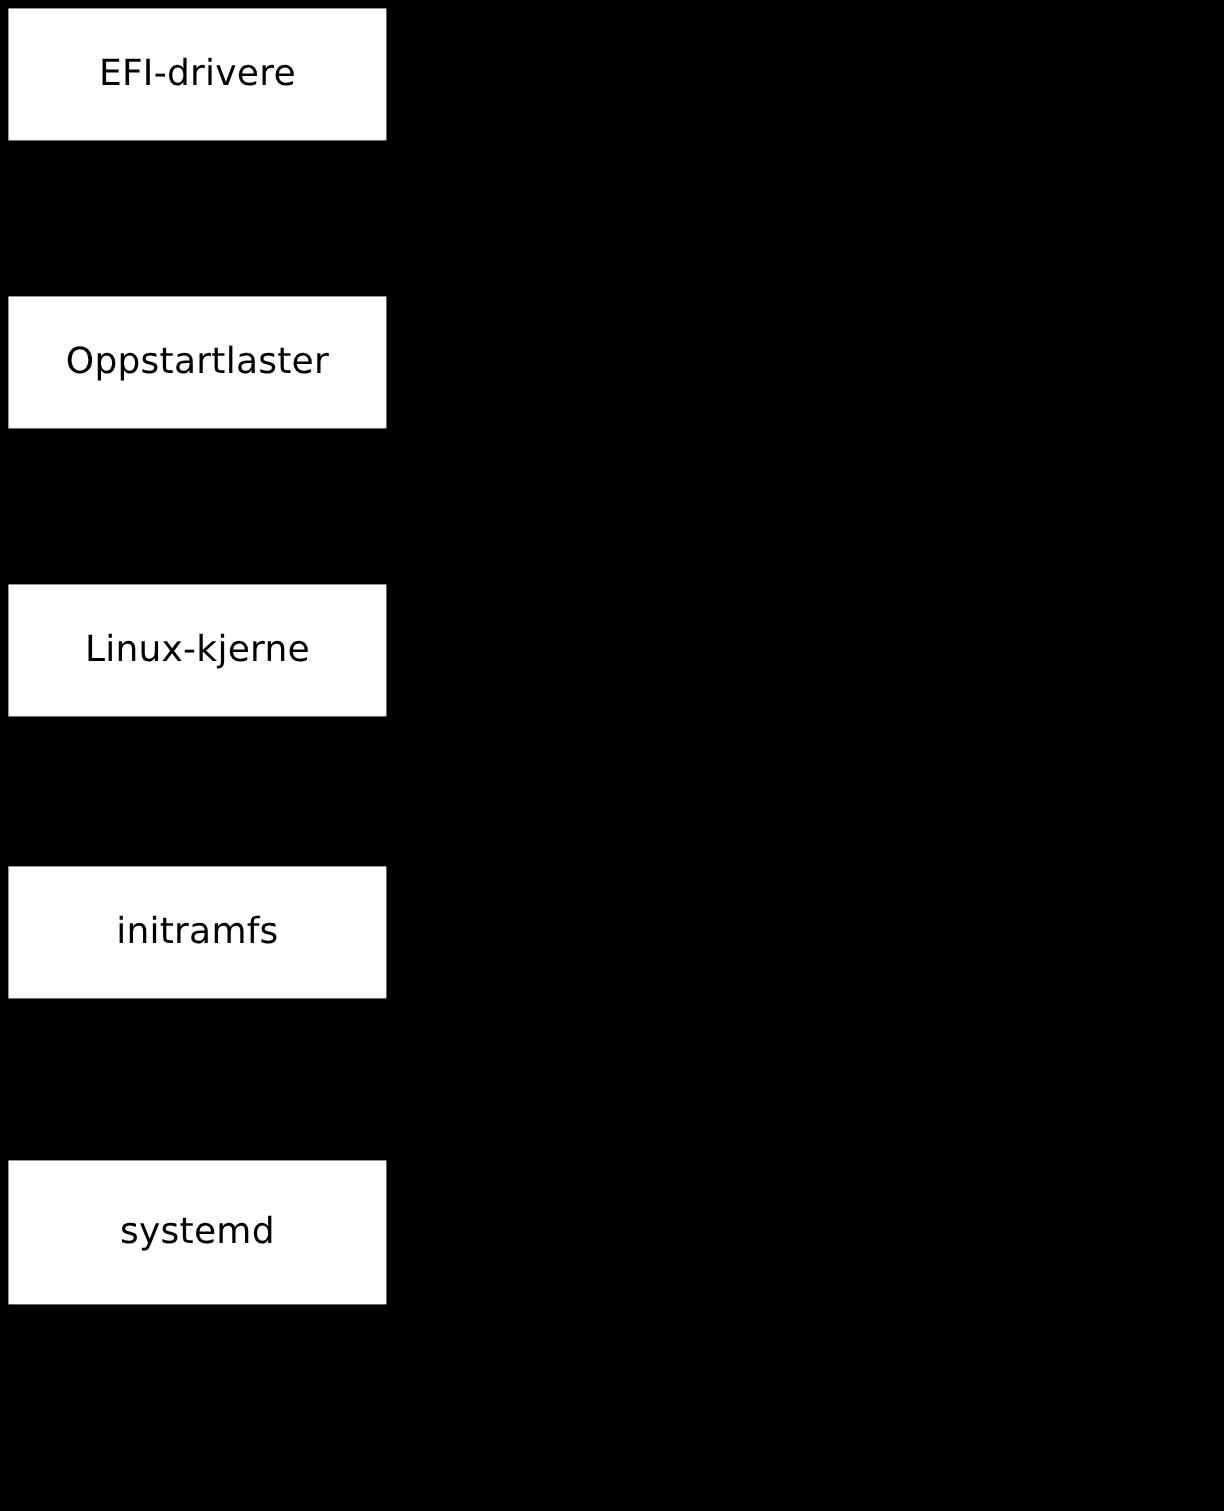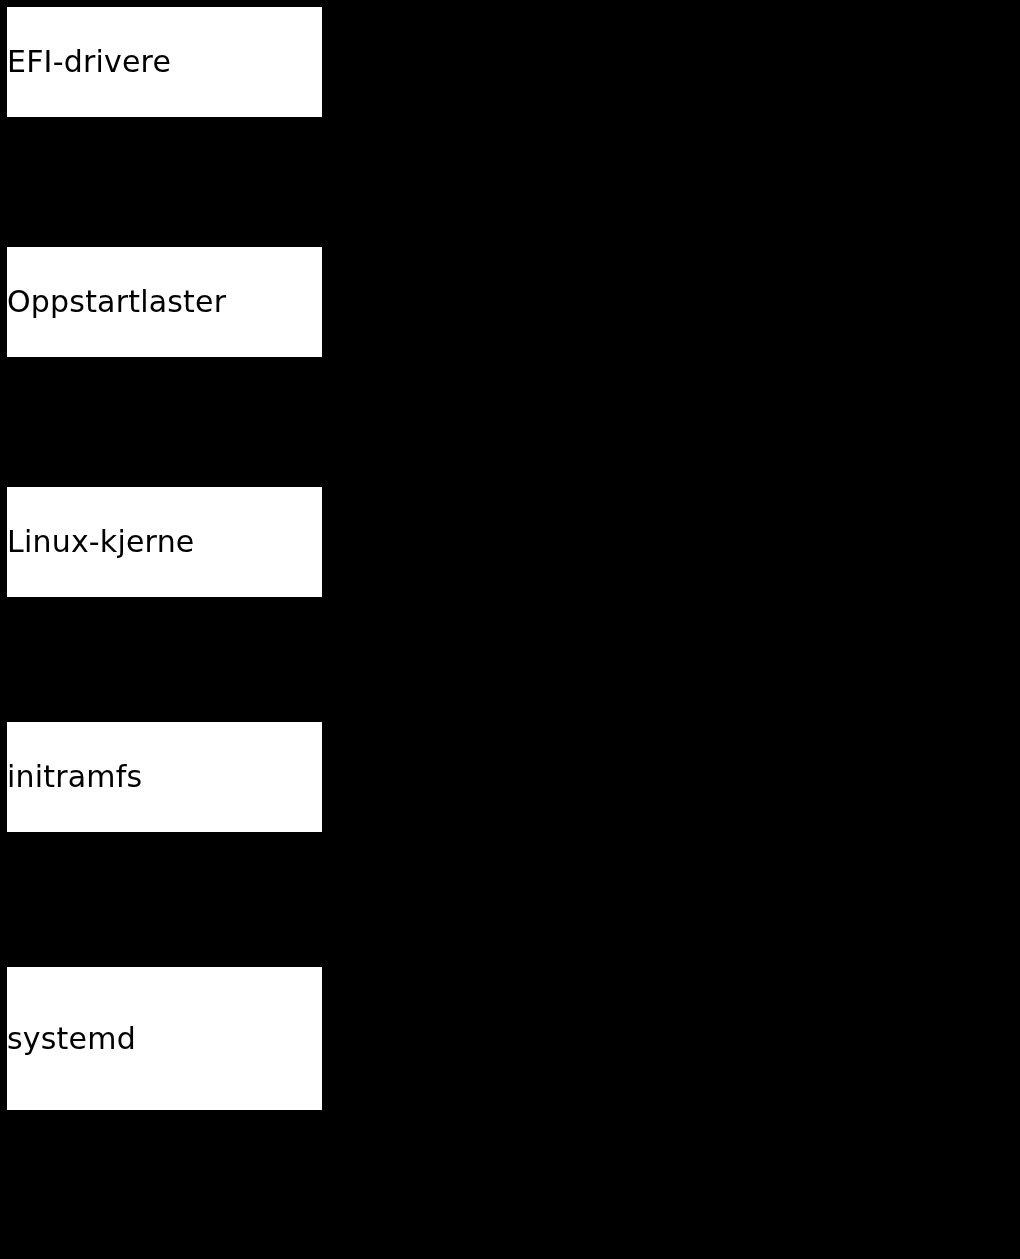--- a/index.html
+++ b/index.html
@@ -18,20 +18,21 @@
     position: relative;
     width: 1020px;
     height: 1259px;
     background: #000000;
   }
   .stage-box {
     position: absolute;
     box-sizing: border-box;
     display: flex;
     align-items: center;
+    justify-content: center;
     background: #ffffff;
     border: 0;
   }
   .stage-label {
     color: #000000;
     font-family: "DejaVu Sans", sans-serif;
     font-size: 30px;
     font-weight: 400;
     line-height: 1;
     letter-spacing: 0.2px;
@@ -53,17 +54,17 @@
   </div>
 
   <div class="stage-box" style="left:7px; top:487px; width:315px; height:110px;">
     <span class="stage-label">Linux-kjerne</span>
   </div>
 
   <div class="stage-box" style="left:7px; top:722px; width:315px; height:110px;">
     <span class="stage-label">initramfs</span>
   </div>
 
-  <div class="stage-box" style="left:7px; top:967px; width:315px; height:143px;">
+  <div class="stage-box" style="left:7px; top:967px; width:315px; height:120px;">
     <span class="stage-label">systemd</span>
   </div>
 
 </div>
 
 </body></html>

